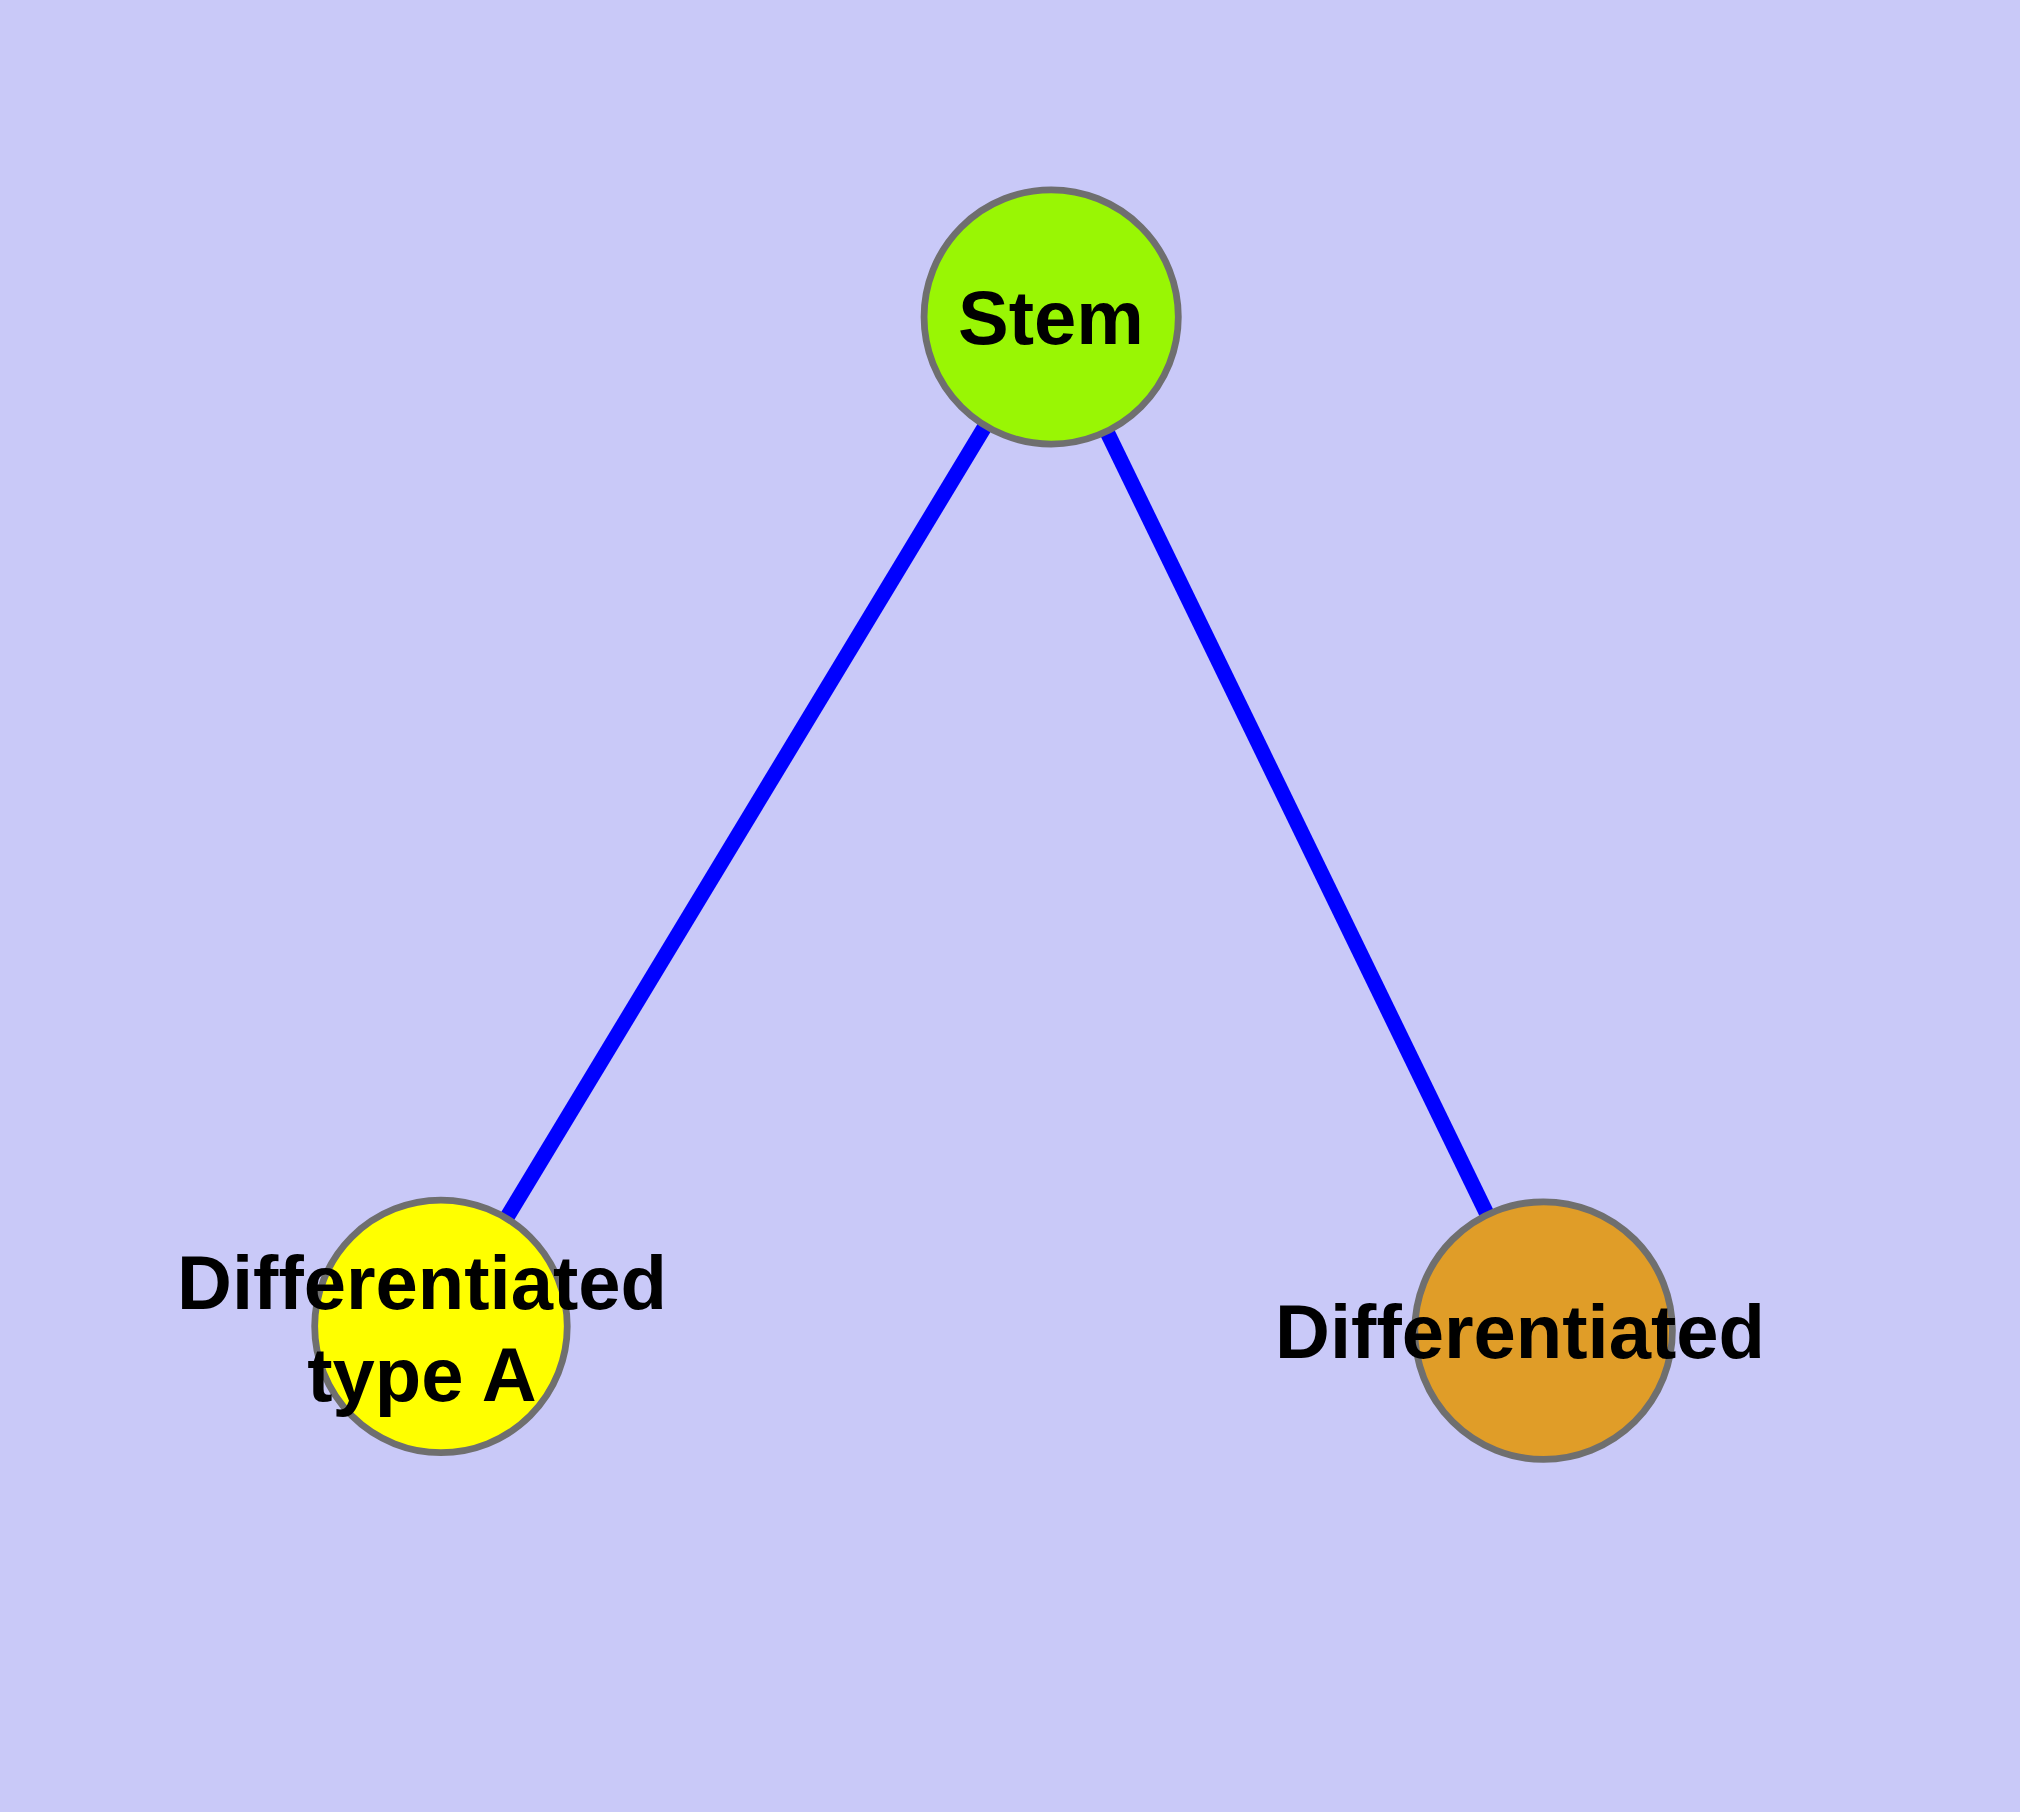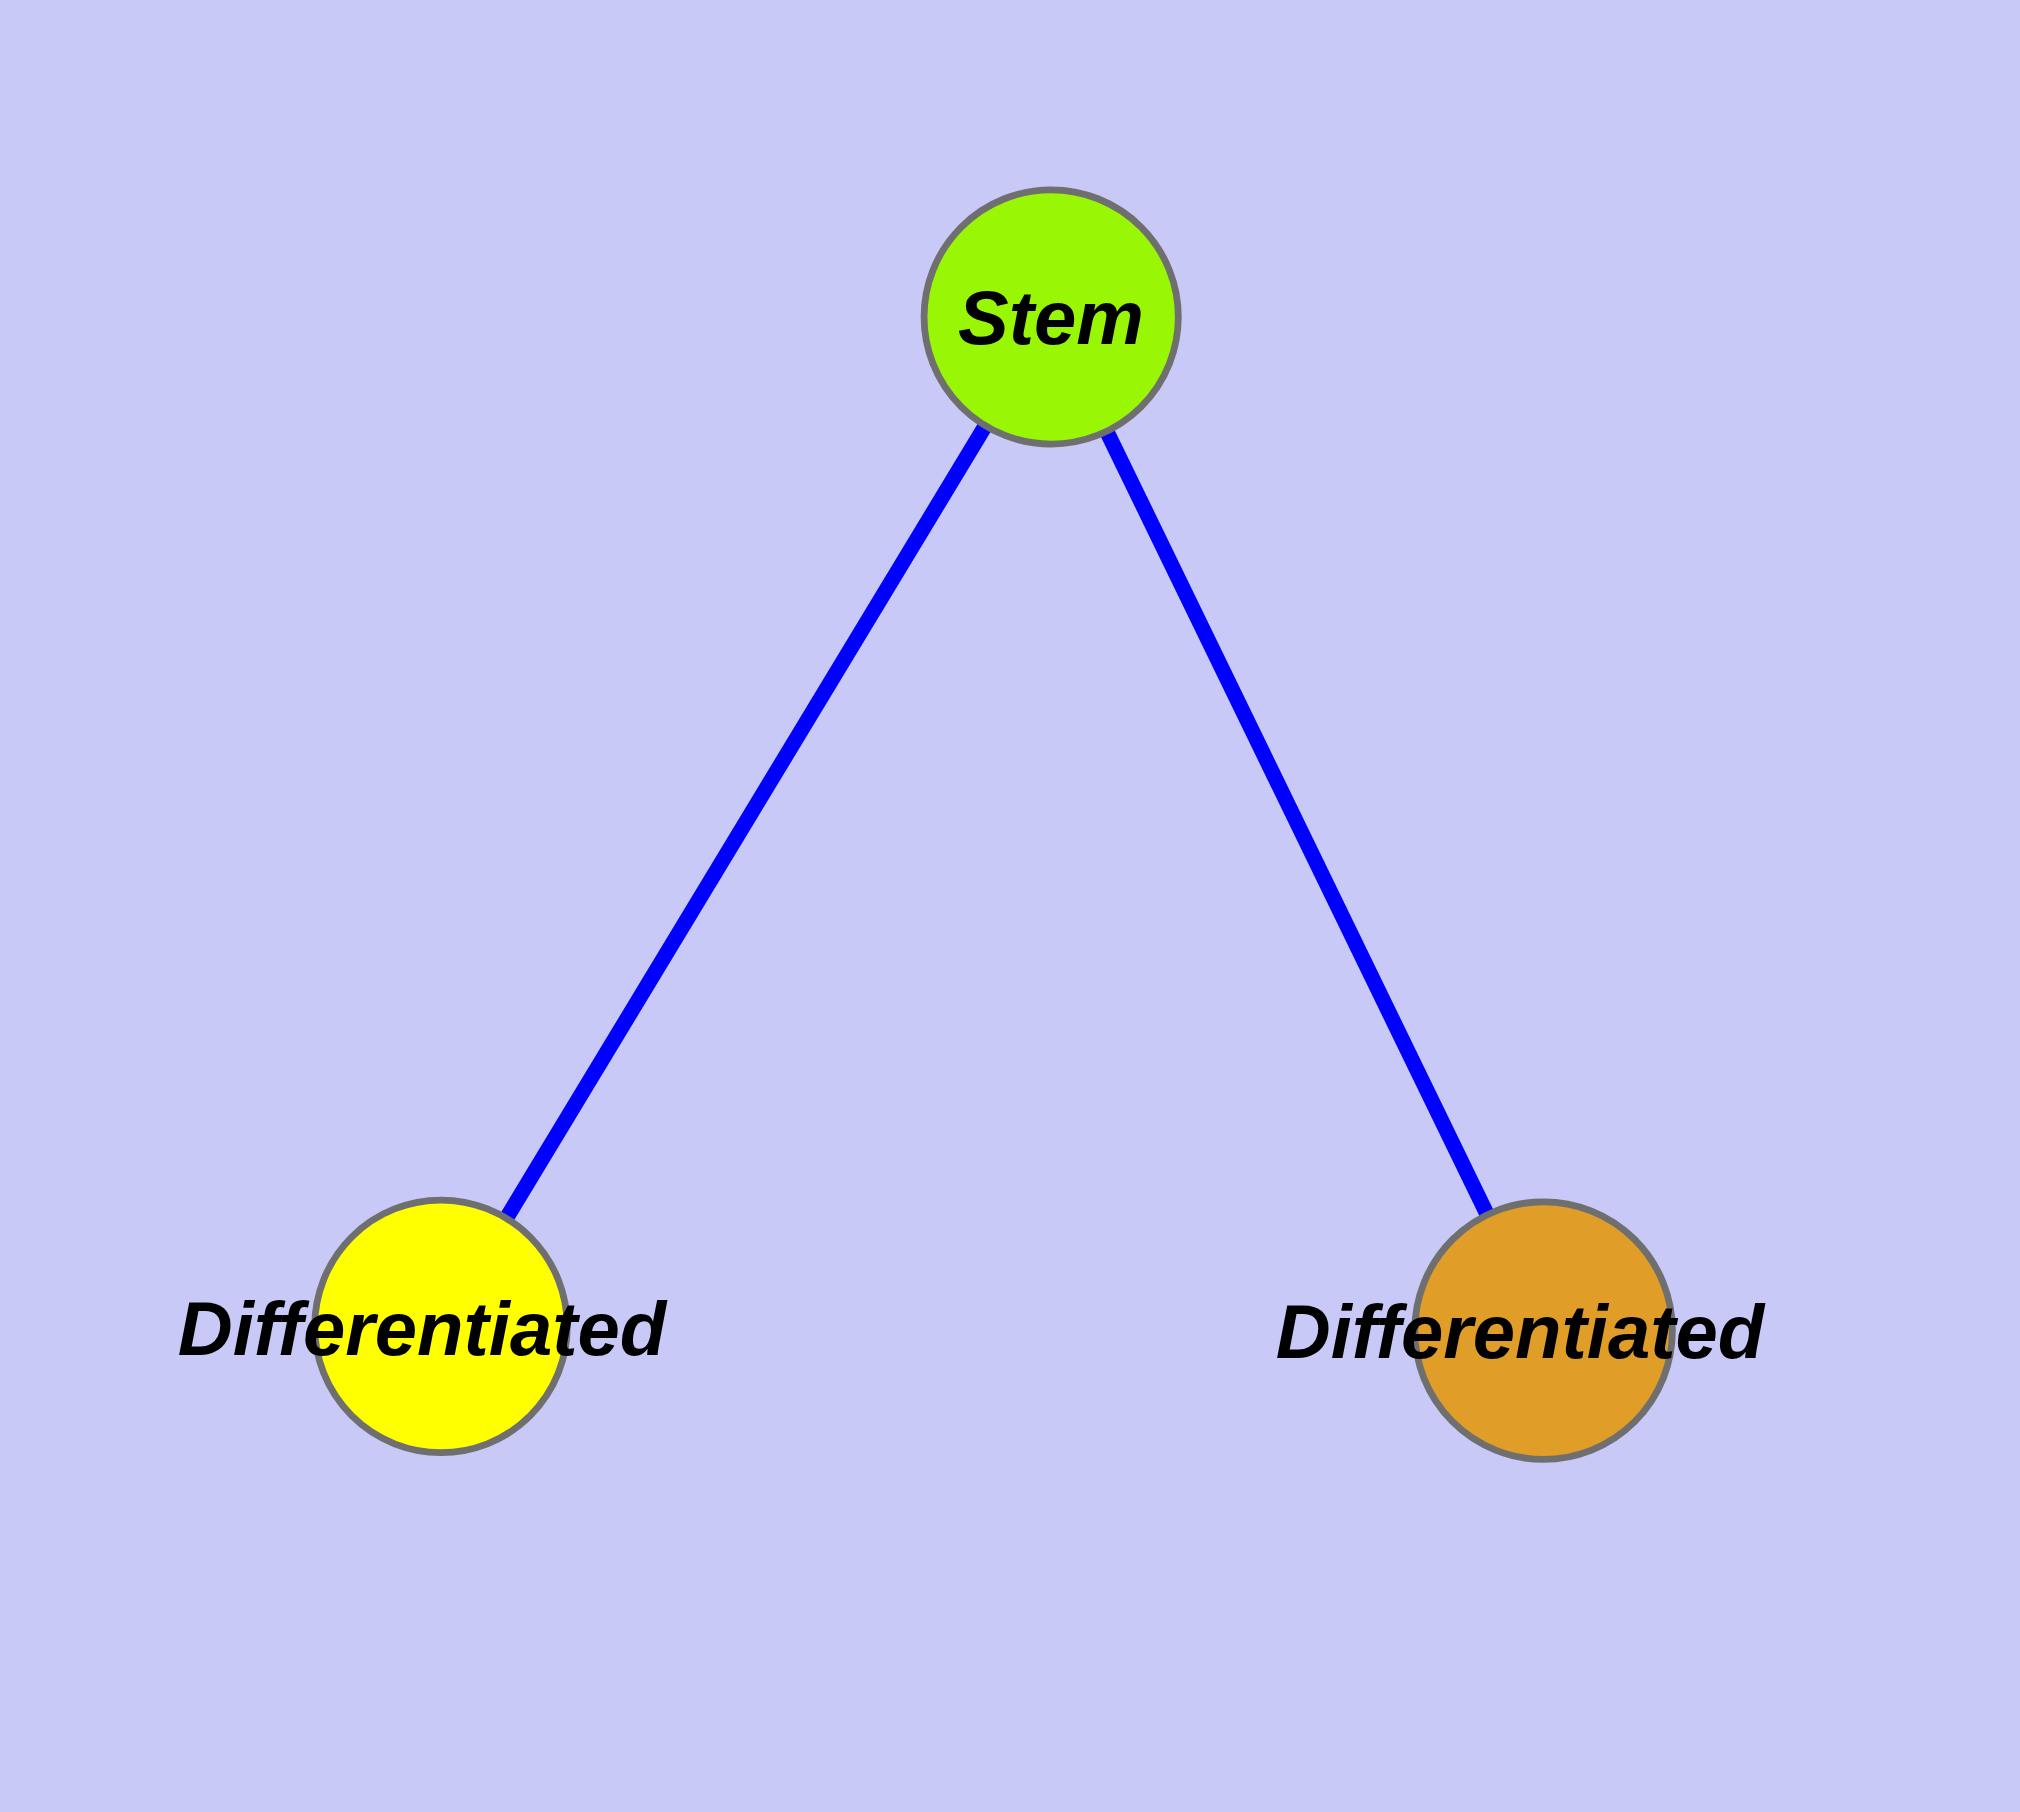--- a/index.html
+++ b/index.html
@@ -6,21 +6,20 @@
     margin: 0;
     padding: 0;
     background: #C9C9F8;
     font-family: "Liberation Sans", sans-serif;
   }
   .stage {
     position: relative;
     width: 2021px;
     height: 1484px;
     overflow: hidden;
-    font-style: italic;
   }
   .stage svg {
     position: absolute;
     left: 0;
     top: 0;
     display: block;
   }
   .node-label {
     position: absolute;
     transform: translate(-50%, -50%);
@@ -55,20 +54,21 @@
 
     <circle cx="1821" cy="1570" r="152" stroke-width="8" fill="#E09D28" stroke="#6F6F6F"></circle>
   </svg>
 
   <div class="node-label" style="left:1051px; top:318px;">
     <span>Stem</span>
   </div>
 
   <div class="node-label" style="left:422px; top:1329px;">
     <span>Differentiated</span>
+    <span>type A</span>
   </div>
 
   <div class="node-label" style="left:1520px; top:1332px;">
     <span>Differentiated</span>
   </div>
 
 </div>
 
 
 </body></html>

